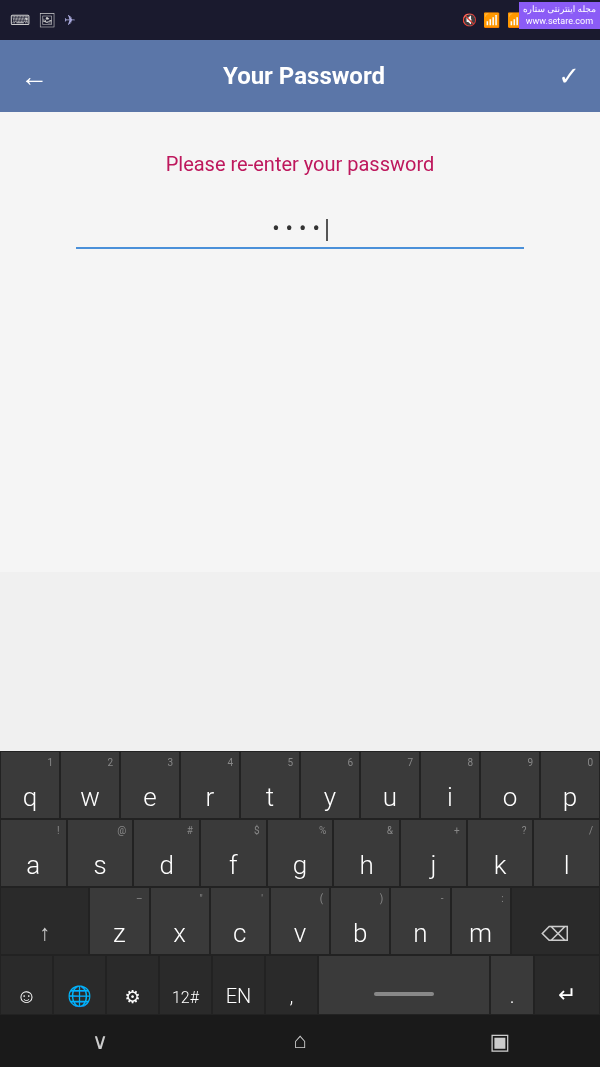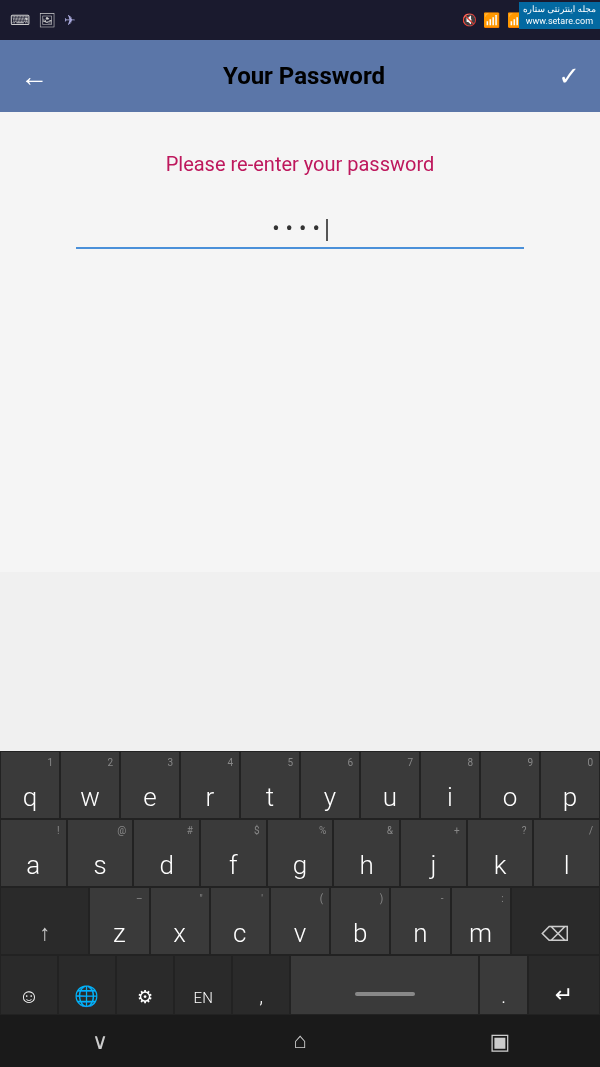--- a/index.html
+++ b/index.html
@@ -39,21 +39,21 @@
       color: white;
       font-size: 13px;
       font-weight: 500;
     }
 
     
     .watermark {
       position: absolute;
       top: 2px;
       right: 0;
-      background: #0369a1;
+      background: #8b5cf6;
       color: white;
       font-size: 9px;
       padding: 2px 4px;
       line-height: 1.3;
       text-align: center;
     }
 
     
     #app-bar {
       width: 100%;
@@ -64,21 +64,21 @@
       padding: 0 20px;
       position: relative;
     }
     .back-btn {
       color: white;
       font-size: 28px;
       cursor: pointer;
       margin-right: 20px;
     }
     .app-title {
-      color: #000000;
+      color: #ffffff;
       font-size: 24px;
       font-weight: bold;
       flex: 1;
       text-align: center;
       margin-right: 40px;
     }
     .check-btn {
       color: white;
       font-size: 26px;
       cursor: pointer;
@@ -402,21 +402,24 @@
     <div class="kb-key special">
       <span class="key-label" style="font-size:20px;">☺</span>
     </div>
     <div class="kb-key special">
       <span class="key-label" style="font-size:20px;">🌐</span>
     </div>
     <div class="kb-key special">
       <span class="key-label" style="font-size:18px;">⚙</span>
     </div>
     <div class="kb-key special">
-      <span class="key-label" style="font-size:15px;">EN</span>
+      <span class="key-label" style="font-size:16px;">12#</span>
+    </div>
+    <div class="kb-key special">
+      <span class="key-label" style="font-size:20px;">EN</span>
     </div>
     <div class="kb-key special">
       <span class="key-label" style="font-size:20px;">,</span>
     </div>
     <div class="kb-key space-bar">
       <span class="key-label" style="width:60px;height:4px;background:#888;display:block;border-radius:2px;margin-bottom:10px;"></span>
     </div>
     <div class="kb-key dot-key">
       <span class="key-label" style="font-size:20px;">.</span>
     </div>

